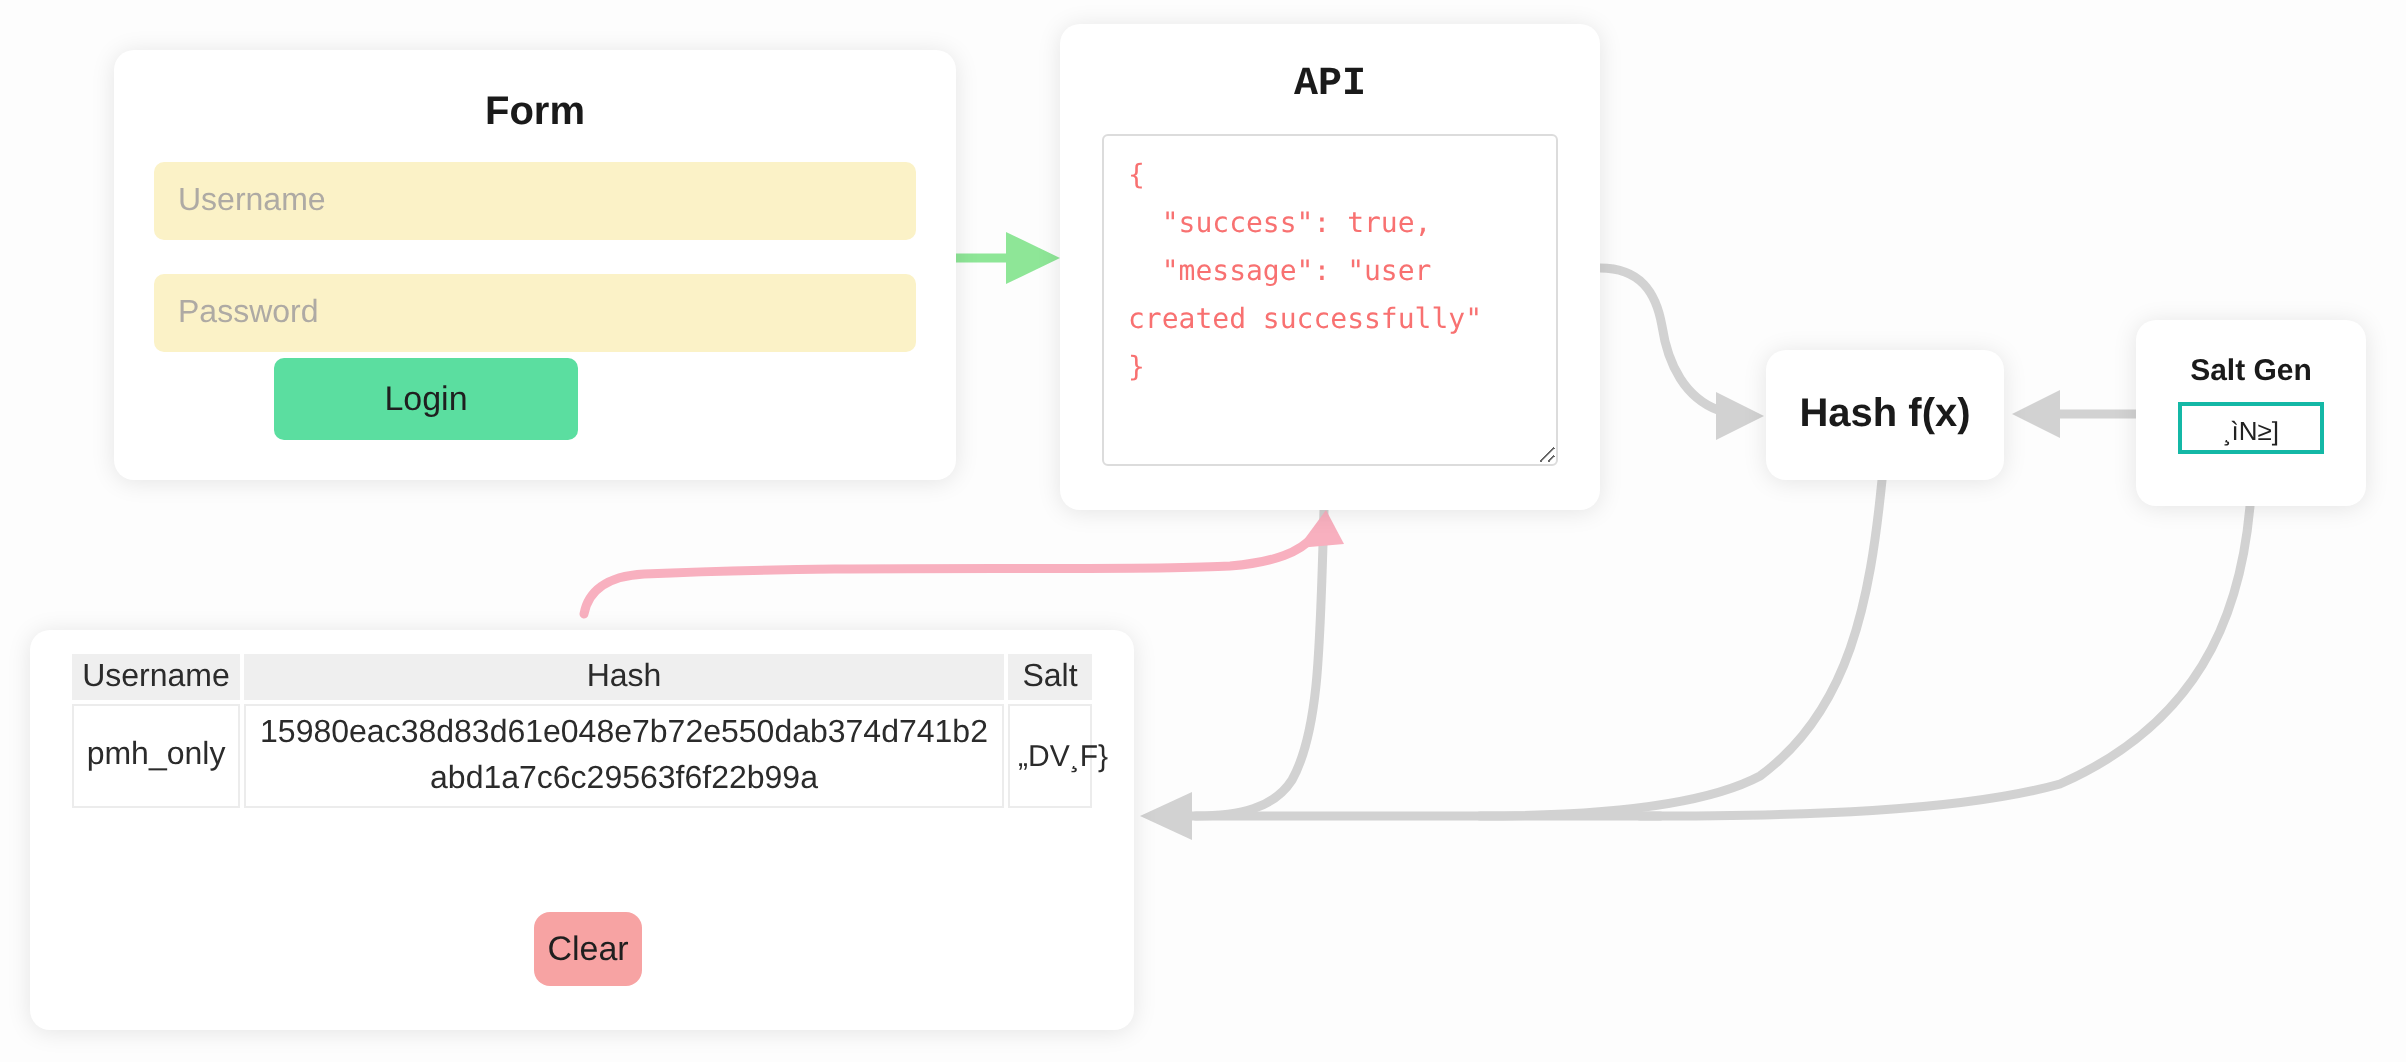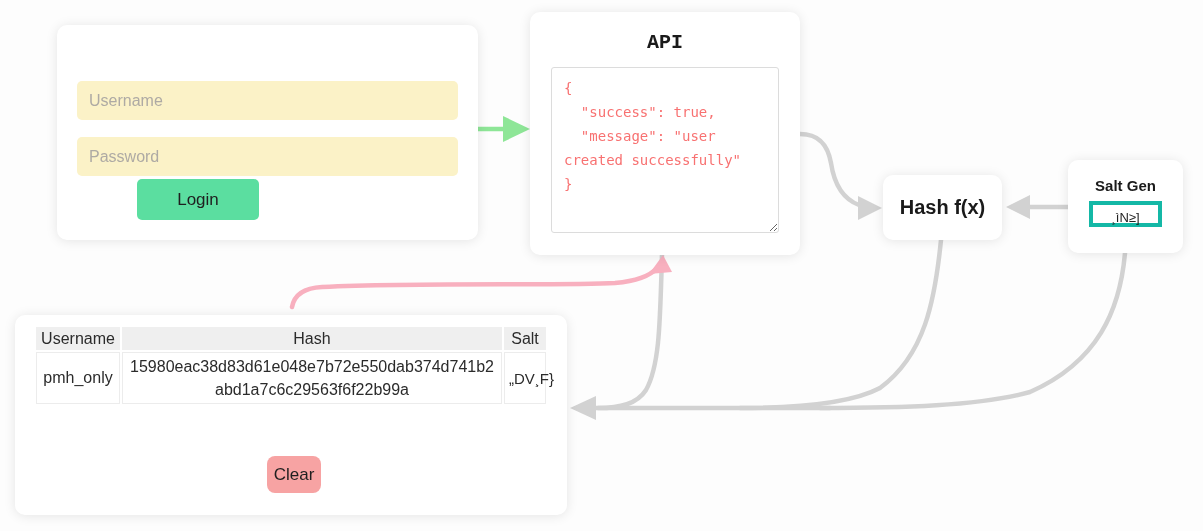--- a/index.html
+++ b/index.html
@@ -30,21 +30,21 @@
   .form-input {
     position:absolute; left:20px; width:381px; height:39px;
     background:#fbf2c7; border:none; border-radius:5px;
     padding:0 12px; box-sizing:border-box; font-size:16px; color:#444;
     font-family:"Liberation Sans", sans-serif; outline:none;
   }
   .form-input::placeholder { color:#aeaaa4; }
   #username-input { top:56px; }
   #password-input { top:112px; }
   .btn {
-    position:absolute; top:154px; width:122px; height:41px;
+    position:absolute; top:154px; width:152px; height:41px;
     border:none; border-radius:5px; font-size:17px; color:#1f1f1f;
     font-family:"Liberation Sans", sans-serif; cursor:pointer;
   }
   #login-btn  { left:80px;  background:#5bdea0; }
   #regist-btn { left:215px; background:#cacdd2; }
 
   
   #api-card { left:530px; top:12px; width:270px; height:243px; }
   #api-card .card-title { padding-top:19px;font-family:Liberation Mono, monospace; }
   #api-textarea {
@@ -56,21 +56,21 @@
   }
 
   
   #hash-card { left:883px; top:175px; width:119px; height:65px;
                display:flex; align-items:center; justify-content:center; }
 
   
   #salt-card { left:1068px; top:160px; width:115px; height:93px; }
   #salt-card .card-title { padding-top:17px; font-size:15px; }
   #salt-value {
-    margin:7px auto 0; width:73px; height:26px; border:4px solid #14b8a6;
+    margin:7px auto 0; width:73px; height:26px; border:2px solid #14b8a6;
     text-align:center; font-size:13px; line-height:26px; color:#222;
     background:#fff; box-sizing:border-box;
   }
 
   
   #db-card { left:15px; top:315px; width:552px; height:200px; }
   #db-card .card-title { padding-top:18px; }
   #db-table {
     margin:10px auto 0; border-collapse:separate; border-spacing:2px;
     width:508px; font-size:16px; color:#2b2b2b; table-layout:fixed;
@@ -109,20 +109,21 @@
   <path class="arrow-line" d="M 1125 253 C 1120 310 1098 362 1030 392 C 980 406 900 408 820 408"></path>
 
   <path class="arrow-line" d="M 830 408 H 596"></path>
   <polygon class="arrow-head" points="570,408 596,396 596,420"></polygon>
 
   <path class="arrow-line arrow-pink" d="M 292 307 C 294 296 303 288 322 287 C 430 282 565 286 615 283 C 638 281 650 276 657 268"></path>
   <polygon class="head-pink" points="663,255 649,274 672,272"></polygon>
 </svg>
 
 <div class="card" id="form-card">
+  <div class="card-title">Form</div>
   <input class="form-input" id="username-input" type="text" placeholder="Username" style="">
   <input class="form-input" id="password-input" type="text" placeholder="Password" style="">
   <button class="btn" id="login-btn">Login</button>
 </div>
 
 <div class="card" id="api-card">
   <div class="card-title">API</div>
   <textarea id="api-textarea" spellcheck="false" style="">{
   "success": true,
   "message": "user 

